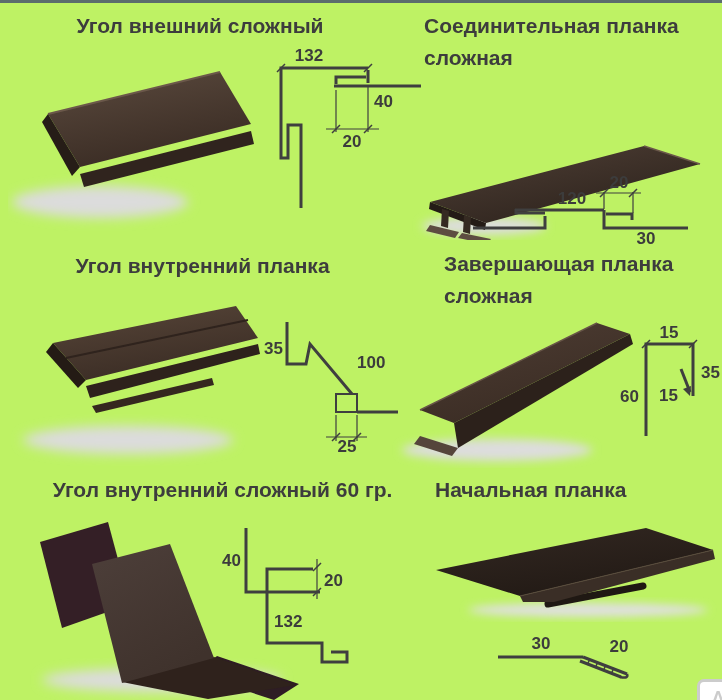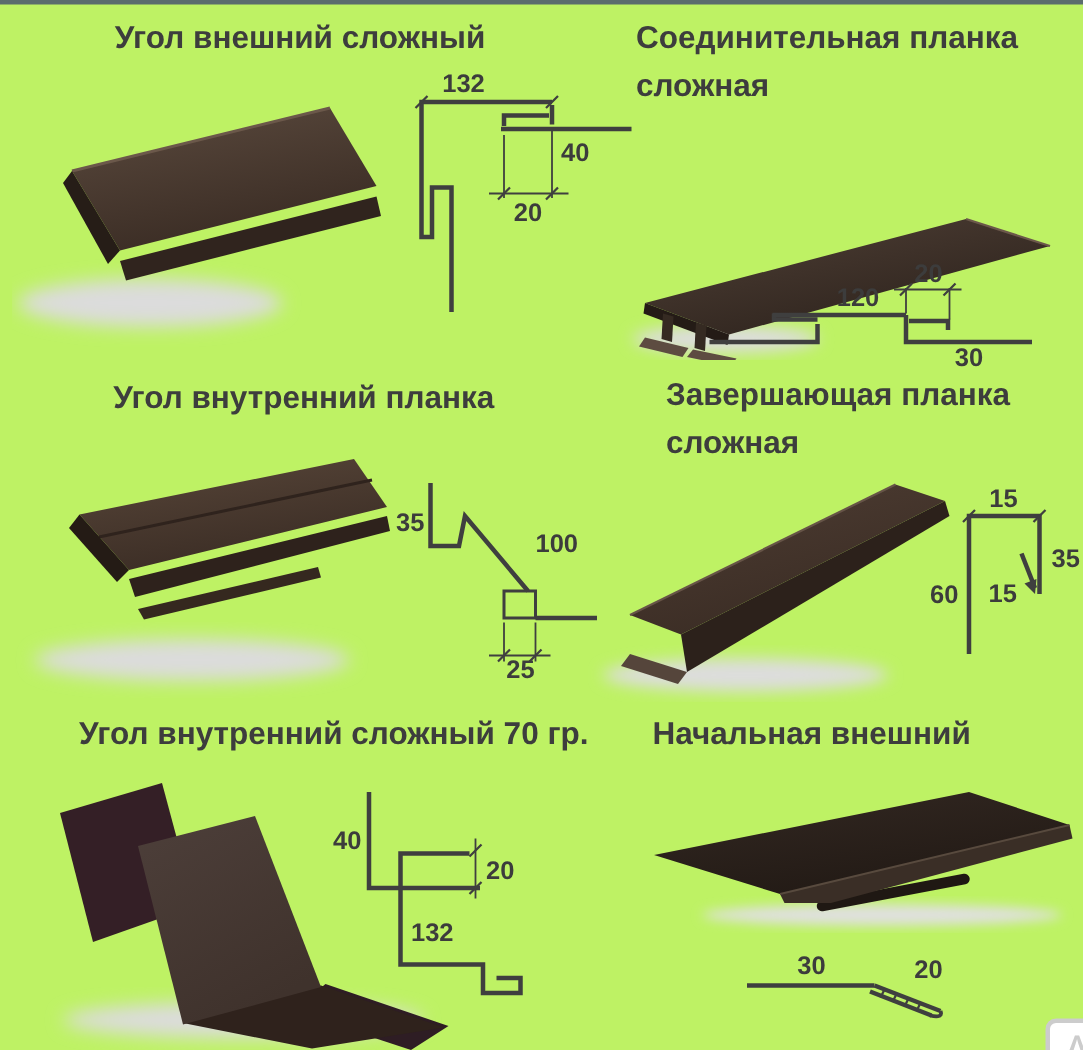--- a/index.html
+++ b/index.html
@@ -165,21 +165,21 @@
     <path class="profile" d="M 646,436 V 344 H 693 V 396"></path>
     <path class="profile" d="M 681,369 L 690,392" stroke-width="3.5"></path>
     <polygon class="arrowhead" points="690,396 691,386 683,389"></polygon>
     <path class="tick" d="M 642,348 L 650,340 M 689,348 L 697,340"></path>
     <text x="669" y="338" text-anchor="middle">15</text>
     <text x="701" y="378" text-anchor="start">35</text>
     <text x="678" y="401" text-anchor="end">15</text>
     <text x="639" y="402" text-anchor="end">60</text>
   </svg>
 
-  <div class="title center" style="left:25px;top:474px;width:395px;">Угол внутренний сложный 70 гр.</div>
+  <div class="title center" style="left:25px;top:474px;width:395px;">Угол внутренний сложный 60 гр.</div>
 
   <svg class="photo" style="left:12px;top:508px;" width="310" height="192" viewBox="0 0 310 192">
     <defs>
       <linearGradient id="p5g" x1="0" y1="0" x2="0.5" y2="1">
         <stop offset="0" stop-color="#4d3f3a"></stop>
           <stop offset="1" stop-color="#3f322c"></stop>
       </linearGradient>
       <filter id="p5b" x="-40%" y="-40%" width="180%" height="180%">
           <feGaussianBlur stdDeviation="6"></feGaussianBlur>
         </filter>
@@ -195,21 +195,21 @@
     <path class="profile" d="M 246,528 V 592 H 320"></path>
     <path class="profile" d="M 267,592 V 569 H 313"></path>
     <path class="profile" d="M 267,592 V 643 H 322 V 662 H 347 V 652 H 331"></path>
     <path class="dimline" d="M 317,559 V 599"></path>
     <path class="tick" d="M 313,571 L 321,563 M 313,596 L 321,588"></path>
     <text x="241" y="566" text-anchor="end">40</text>
     <text x="324" y="586" text-anchor="start">20</text>
     <text x="274" y="627" text-anchor="start">132</text>
   </svg>
 
-  <div class="title" style="left:435px;top:474px;">Начальная внешний</div>
+  <div class="title" style="left:435px;top:474px;">Начальная планка</div>
 
   <svg class="photo" style="left:428px;top:522px;" width="292" height="100" viewBox="0 0 292 100">
     <defs>
       <linearGradient id="p6g" x1="0" y1="0" x2="0.5" y2="1">
         <stop offset="0" stop-color="#332822"></stop>
           <stop offset="1" stop-color="#221a15"></stop>
       </linearGradient>
       <filter id="p6b" x="-40%" y="-40%" width="180%" height="180%">
           <feGaussianBlur stdDeviation="4"></feGaussianBlur>
         </filter>

